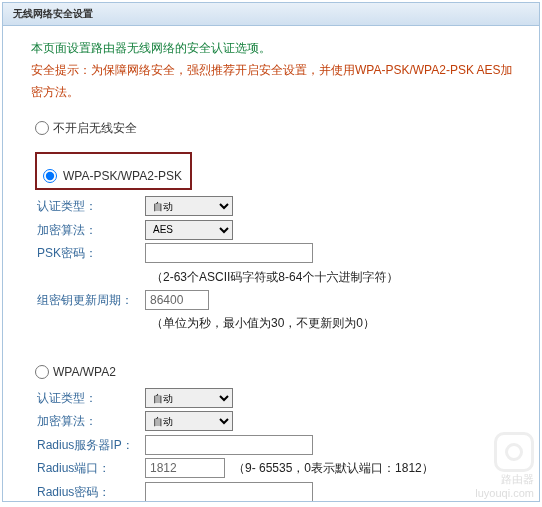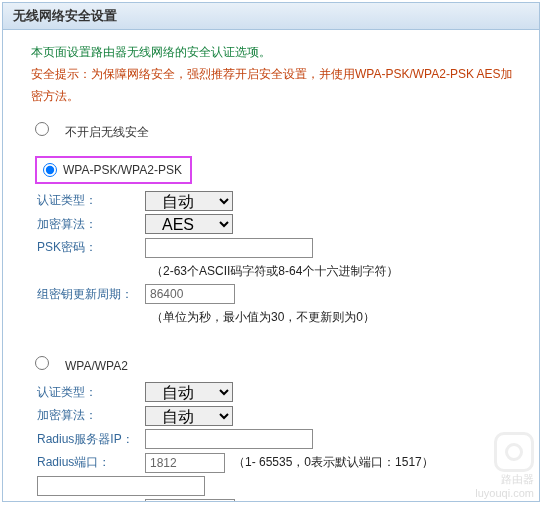--- a/index.html
+++ b/index.html
@@ -14,85 +14,86 @@
     }
     .panel {
       border: 1px solid #a8c4de;
       margin: 2px;
       height: 500px;
       overflow: hidden;
     }
     .panel-header {
       background: linear-gradient(#e8f0f8, #d0e0f0);
       background-color: #d8e8f5;
-      font-size: 13px;
+      font-size: 10px;
       font-weight: bold;
       padding: 4px 10px;
       border-bottom: 1px solid #a8c4de;
       color: #333;
     }
     .panel-body {
       padding: 12px 20px 10px 28px;
       line-height: 1.7;
     }
     .intro { color: #15803d; }
     .warning {
       color: #c2410c;
       margin-top: 2px;
       line-height: 1.8;
     }
     .radio-row {
       margin: 14px 0 6px 4px;
       display: flex;
-      gap: 16px;
+      align-items: center;
+      gap: 4px;
     }
     .radio-row input[type="radio"] {
       width: 14px; height: 14px;
     }
     .radio-label {
       font-family: Verdana, "SimSun", Arial;
       font-size: 12px;
     }
     .highlight-box {
-      border: 2px solid #d946ef;
+      border: 2px solid #7f1d1d;
       display: inline-flex;
       align-items: center;
       gap: 6px;
-      padding: 2px 8px 2px 6px;
+      padding: 12px 8px 2px 6px;
     }
     .form-block {
       margin-left: 6px;
     }
     .form-row {
       display: flex;
-      align-items: flex-end;
+      align-items: flex-start;
       margin: 3px 0;
     }
     .form-label {
       width: 108px;
       flex: 0 0 108px;
       color: #34689a;
       font-size: 12px;
     }
     select {
-      font-size: 16px;
+      font-size: 10px;
       height: 20px;
-      padding: 0 12px;
+      padding: 0 3px;
       min-width: 70px;
       border: 1px solid #7a7a7a;
     }
     select.w1 { width: 88px; }
     input[type="text"], input[type="password"] {
       font-size: 12px;
       height: 20px;
       padding: 1px 4px;
       border: 1px solid #8c8c8c;
     }
     .input-psk { width: 168px; }
-    .input-rekey { width: 90px; color:#666;}
+    .input-rekey { width: 64px; color:#666;}
     .input-radiusip { width: 168px; }
     .input-radiusport { width: 80px; color:#666;}
     .input-radiuspwd { width: 168px; }
     .hint {
       color: #222;
       margin-left: 0;
     }
     .sub-hint {
       margin-left: 114px;
       color: #222;
@@ -190,23 +191,24 @@
           <option>自动</option>
         </select>
       </div>
       <div class="form-row">
         <span class="form-label">Radius服务器IP：</span>
         <input type="text" class="input-radiusip" value="" style="">
       </div>
       <div class="form-row">
         <span class="form-label">Radius端口：</span>
         <input type="text" class="input-radiusport" value="1812" style="">
-        <span class="hint" style="margin-left:8px">（1- 65535，0表示默认端口：1517）</span>
-      </div>
-      <div class="form-row">
+        <span class="hint" style="margin-left:8px">（9- 65535，0表示默认端口：1812）</span>
+      </div>
+      <div class="form-row">
+        <span class="form-label">Radius密码：</span>
         <input type="password" class="input-radiuspwd" value="" style="">
       </div>
       <div class="form-row">
         <span class="form-label">组密钥更新周期：</span>
         <input type="text" class="input-rekey" value="86400" style="">
       </div>
 
     </div>
 
   </div>

